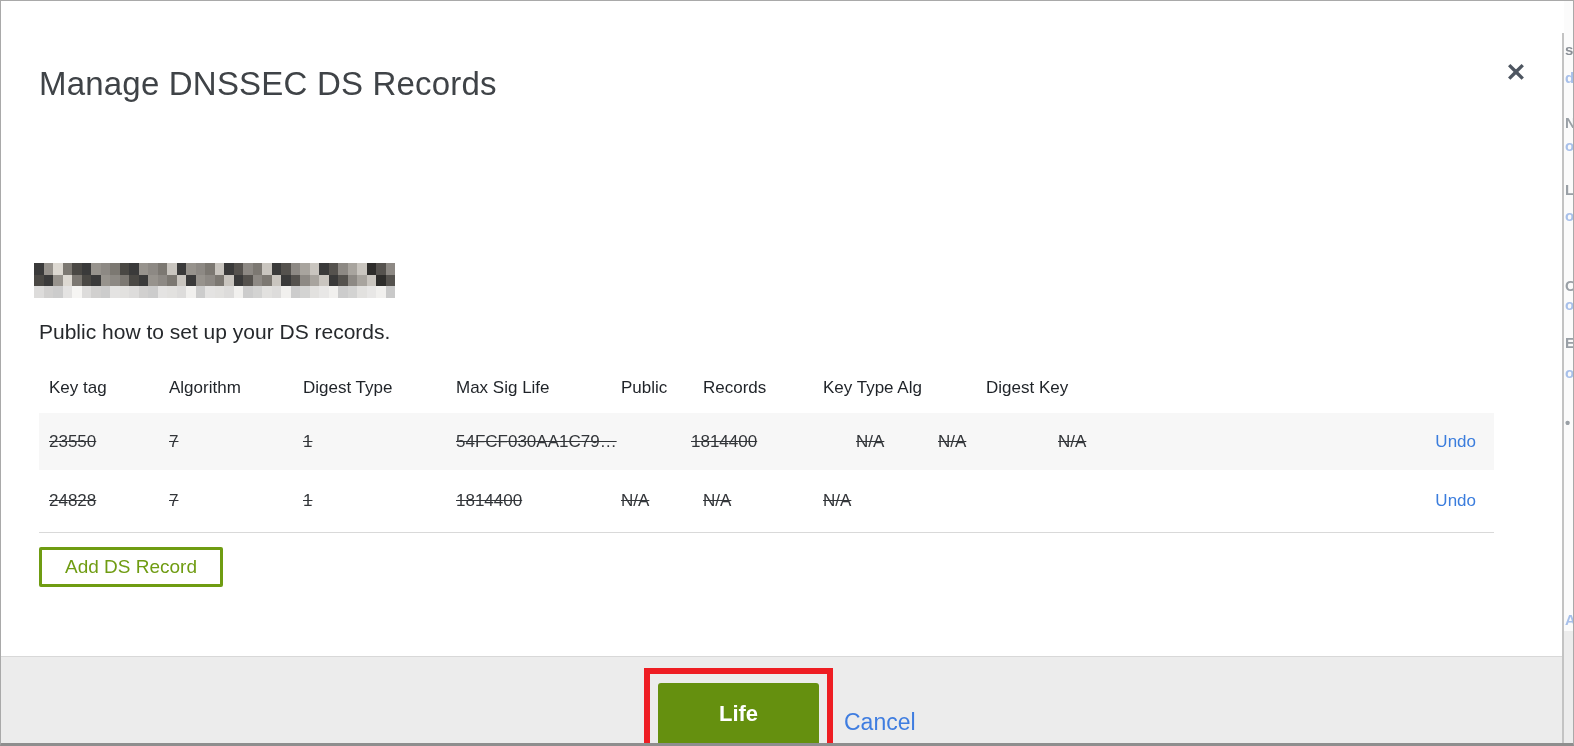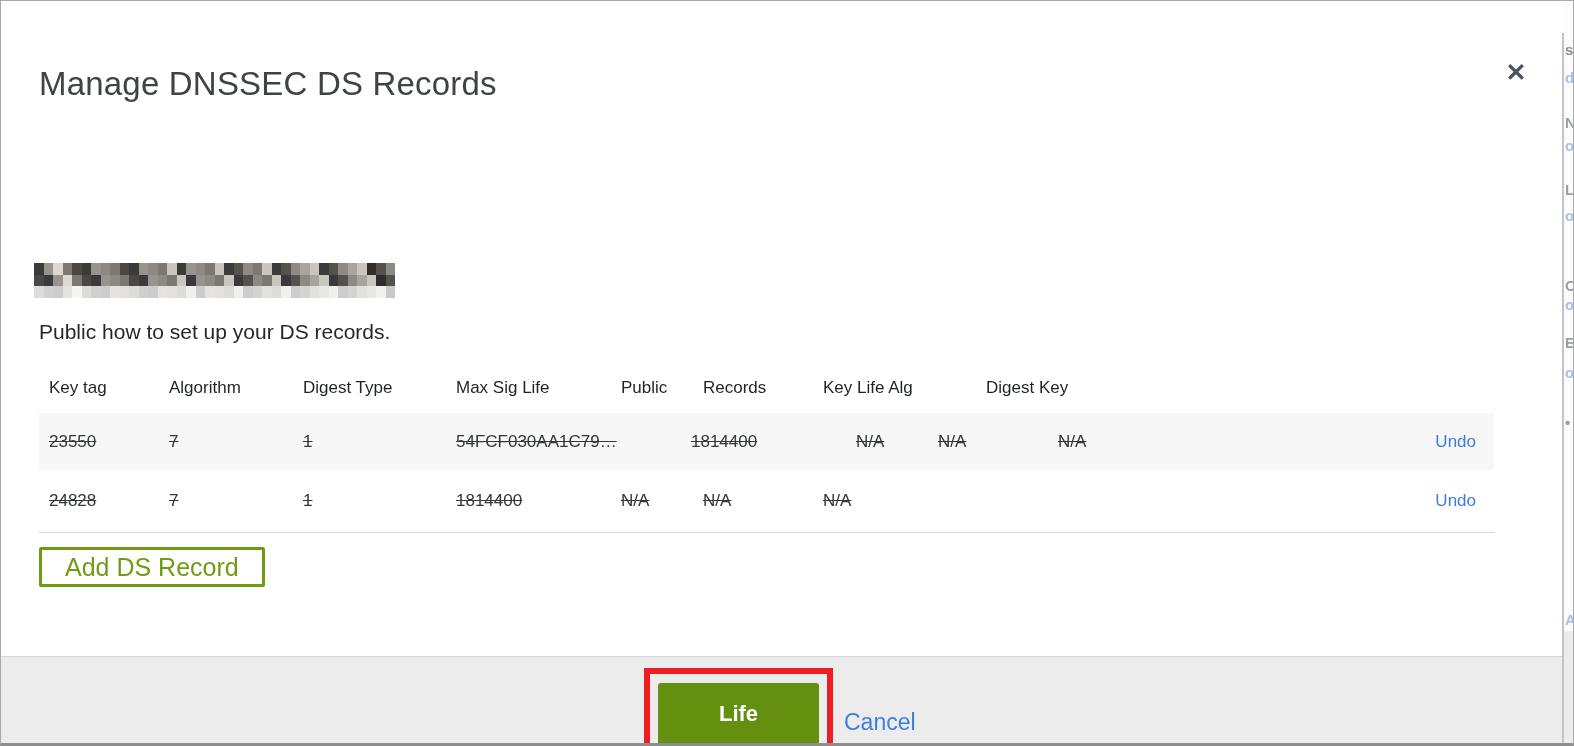--- a/index.html
+++ b/index.html
@@ -41,21 +41,21 @@
   .tr.shaded { background:#f7f7f7; height:57px; }
   .tr.plain  { background:#fff; height:63px; border-bottom:1px solid #d9d9d9; }
   .td { font-size:17px; color:#33363a; }
   .td.struck { text-decoration:line-through; }
   .action-cell { flex:1; text-align:right; padding-right:18px; }
   .undo-link { font-size:17px; color:#3b7ddd; text-decoration:none; cursor:pointer; }
   
   .add-btn {
     position:absolute; left:38px; top:514px; height:40px; padding:0 23px;
     background:#fff; border:3px solid #6f9c12; border-radius:2px;
-    color:#6f9c12; font-size:25px; font-family:inherit; cursor:pointer;
+    color:#6f9c12; font-size:19px; font-family:inherit; cursor:pointer;
   }
   
   .modal-footer {
     position:absolute; left:0; top:623px; width:100%; height:120px;
     background:#ececec; border-top:1px solid #d8d8d8;
   }
   .red-box {
     position:absolute; left:643px; top:11px;
     border:6px solid #ee1d23; padding:9px 8px 8px 8px; background:#ececec;
   }
@@ -211,21 +211,21 @@
     <p class="intro">Public how to set up your DS records.</p>
 
     <div class="ds-table">
       <div class="thead" id="thead">
           <span class="th" style="width: 120px;">Key tag</span>
           <span class="th" style="width: 134px;">Algorithm</span>
           <span class="th" style="width: 153px;">Digest Type</span>
           <span class="th" style="width: 165px;">Max Sig Life</span>
           <span class="th" style="width: 82px;">Public</span>
           <span class="th" style="width: 120px;">Records</span>
-          <span class="th" style="width: 163px;">Key Life Alg</span>
+          <span class="th" style="width: 163px;">Key Type Alg</span>
           <span class="th" style="width: 140px;">Digest Key</span>
         </div>
       <div id="tbody">
           <div class="tr shaded">
             <span class="td struck" style="width: 120px;">23550</span>
             <span class="td struck" style="width: 134px;">7</span>
             <span class="td struck" style="width: 153px;">1</span>
             <span class="td struck" style="width: 235px;">54FCF030AA1C79…</span>
             <span class="td struck" style="width: 165px;">1814400</span>
             <span class="td struck" style="width: 82px;">N/A</span>

